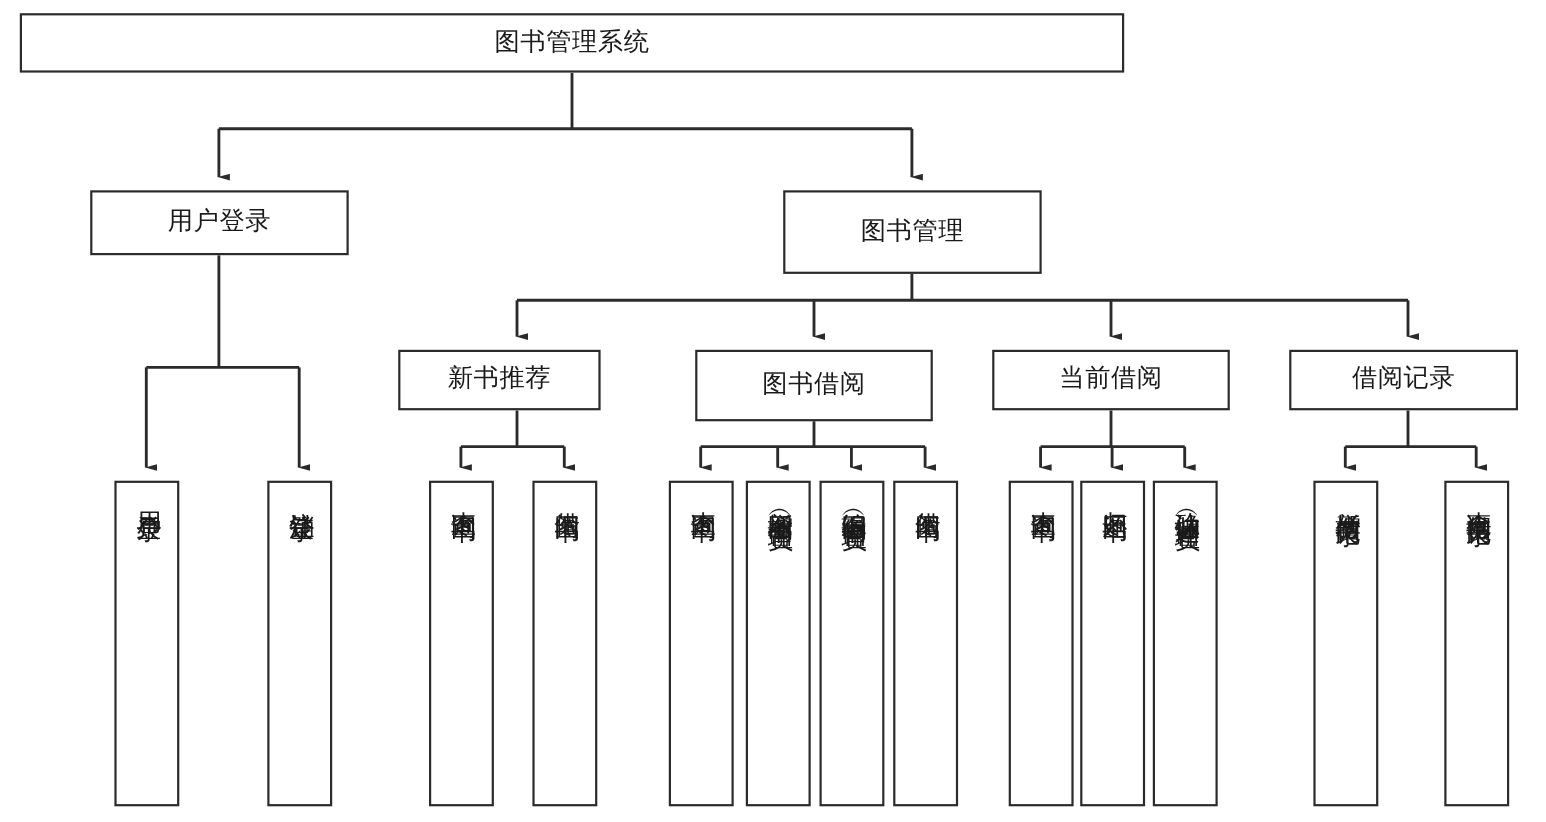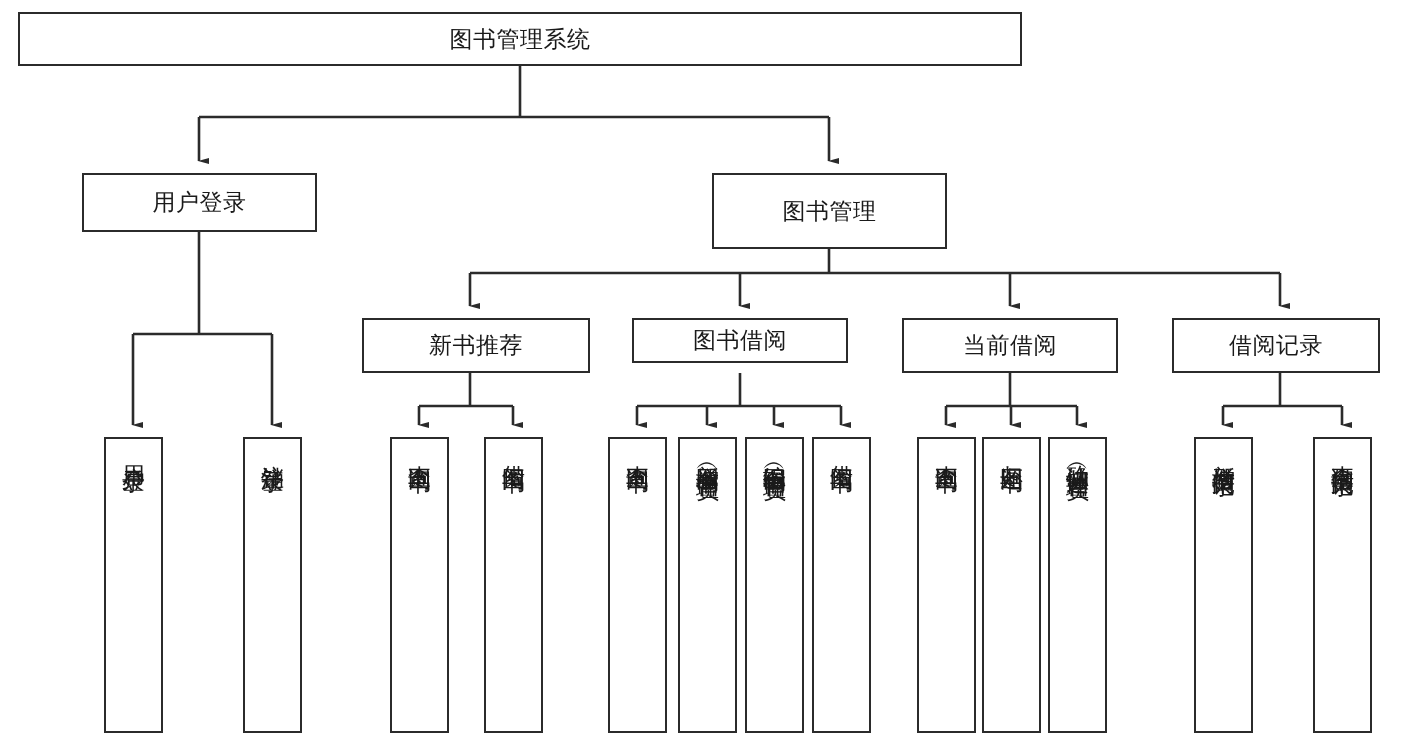--- a/index.html
+++ b/index.html
@@ -33,20 +33,21 @@
     display: flex;
     align-items: center;
     justify-content: center;
     color: #1a1a1a;
   }
   .node-label {
     display: block;
     text-align: center;
     line-height: 1.08;
     white-space: pre;
+    font-family: Liberation Mono, monospace;
   }
   .node-horizontal .node-label {
     font-size: 23px;
     letter-spacing: 0.5px;
   }
   .node-root .node-label {
     font-size: 23px;
     letter-spacing: 0.5px;
   }
   .node-vertical {
@@ -126,24 +127,24 @@
 
   <div id="level2-layer">
       <div class="node-box node-horizontal" style="left: 82px; top: 173px; width: 235px; height: 59px;">
         <span class="node-label">用户登录</span>
       </div>
       <div class="node-box node-horizontal" style="left: 712px; top: 173px; width: 235px; height: 76px;">
         <span class="node-label">图书管理</span>
       </div>
     </div>
   <div id="level3-layer">
-      <div class="node-box node-horizontal" style="left: 362px; top: 318px; width: 228px; height: 55px;">
+      <div class="node-box node-horizontal" style="left: 362px; top: 318px; width: 184px; height: 55px;">
         <span class="node-label">新书推荐</span>
       </div>
-      <div class="node-box node-horizontal" style="left: 632px; top: 318px; width: 216px; height: 45px;">
+      <div class="node-box node-horizontal" style="left: 632px; top: 318px; width: 216px; height: 65px;">
         <span class="node-label">图书借阅</span>
       </div>
       <div class="node-box node-horizontal" style="left: 902px; top: 318px; width: 216px; height: 55px;">
         <span class="node-label">当前借阅</span>
       </div>
       <div class="node-box node-horizontal" style="left: 1172px; top: 318px; width: 208px; height: 55px;">
         <span class="node-label">借阅记录</span>
       </div>
     </div>
   <div id="leaf-layer">

